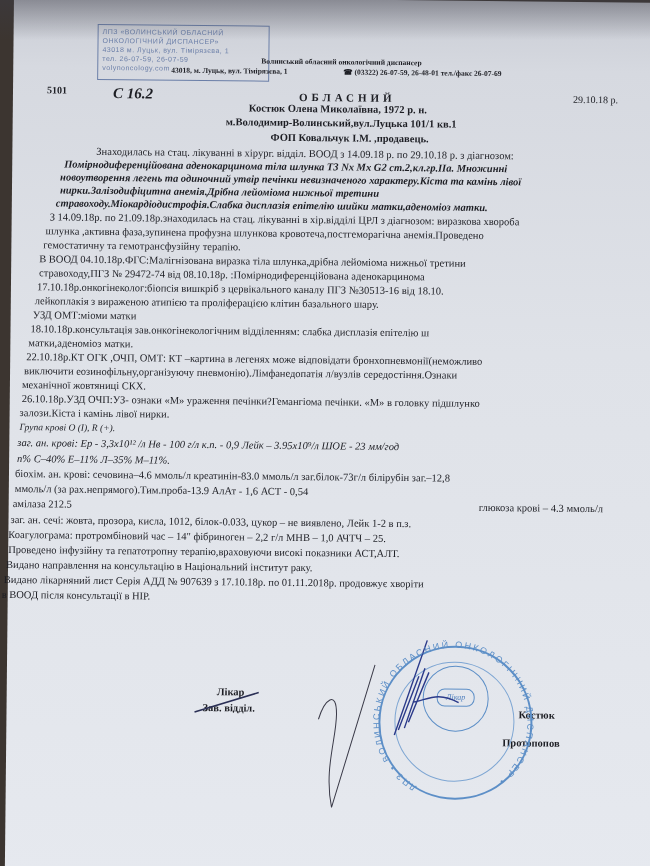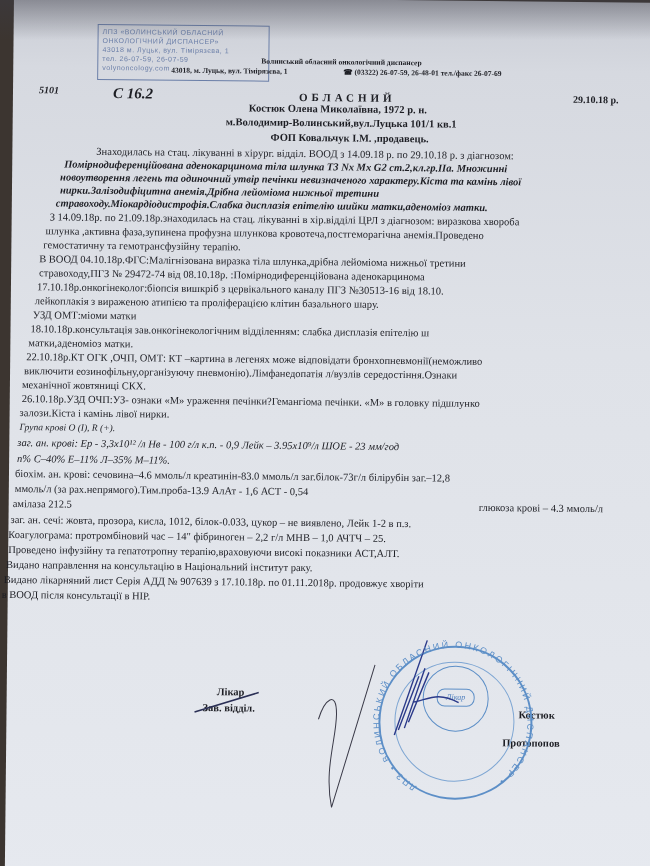--- a/index.html
+++ b/index.html
@@ -23,24 +23,24 @@
   .abs { position: absolute; white-space: nowrap; }
   .stamp-rect {
     position: absolute; left: 84px; top: 27px; width: 172px; height: 56px;
     border: 1.5px solid #6b7fa8; color: #6b7fa8;
     font-family: "Liberation Sans", sans-serif; font-size: 7px; line-height: 9px;
     padding: 2px 4px; box-sizing: border-box; letter-spacing: 0.5px;
   }
   .letterhead-name { left: 248px; top: 58px; font-size: 7.5px; font-weight: bold; }
   .letterhead-addr { left: 158px; top: 68px; font-size: 7.5px; font-weight: bold; }
   .letterhead-phone { left: 330px; top: 68px; font-size: 7.5px; font-weight: bold; }
-  .doc-no { left: 26px; top: 88px; font-size: 10px; font-weight: bold; font-style: italic; }
+  .doc-no { left: 34px; top: 88px; font-size: 10px; font-weight: bold; }
   .doc-code { left: 100px; top: 88px; font-size: 15px; font-weight: bold; font-style: italic; }
   .doc-title { left: 286px; top: 92px; font-size: 11px; font-weight: bold; letter-spacing: 4px; }
-  .doc-date { left: 560px; top: 92px; font-size: 10px; font-weight: bold; }
+  .doc-date { left: 560px; top: 92px; font-size: 10px; font-weight: normal; }
   .patient { left: 236px; top: 104px; font-size: 10.5px; font-weight: bold; }
   .address { left: 213px; top: 118px; font-size: 10.5px; font-weight: bold; }
   .employer { left: 258px; top: 133px; font-size: 10.5px; font-weight: bold; }
   .line { position: absolute; white-space: nowrap; font-size: 10.5px; line-height: 14px; }
   .bi { font-weight: bold; font-style: italic; }
   .i { font-style: italic; }
   .sig-label { font-size: 10.5px; font-weight: bold; }
   .round-stamp {
     position: absolute; left: 372px; top: 645px; width: 150px; height: 150px;
     border: 2px solid #5d8fc7; border-radius: 50%;

